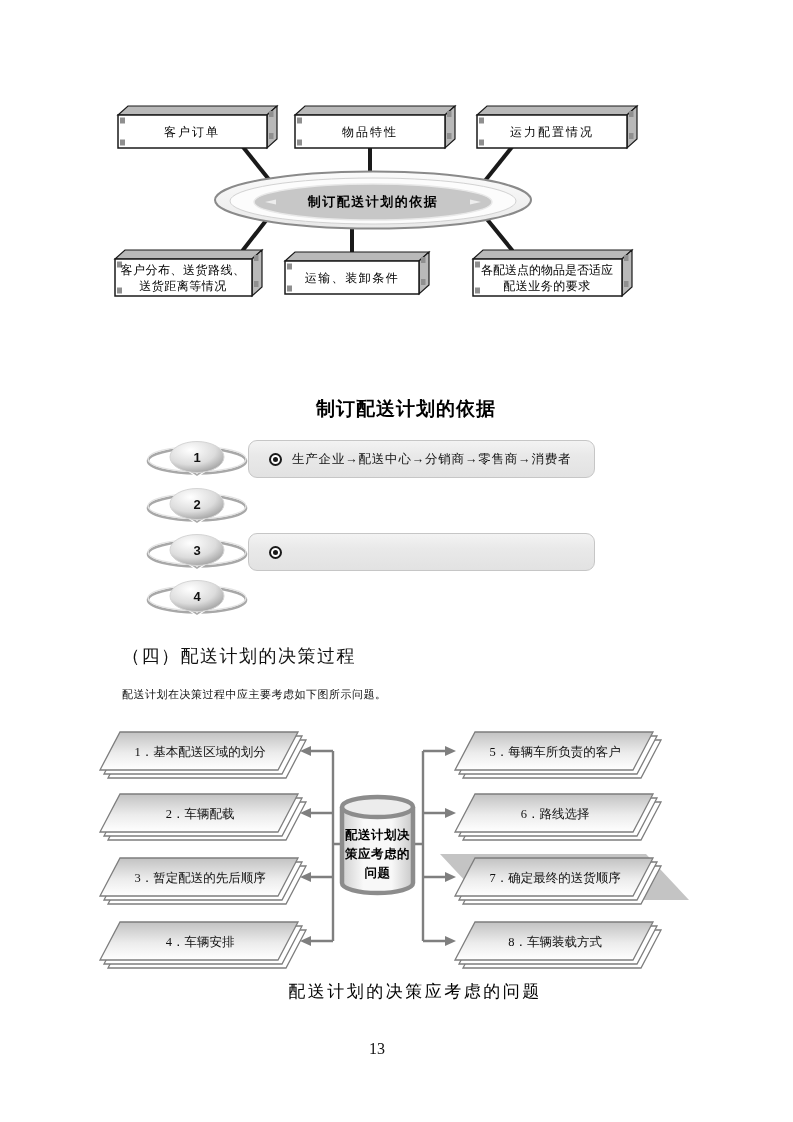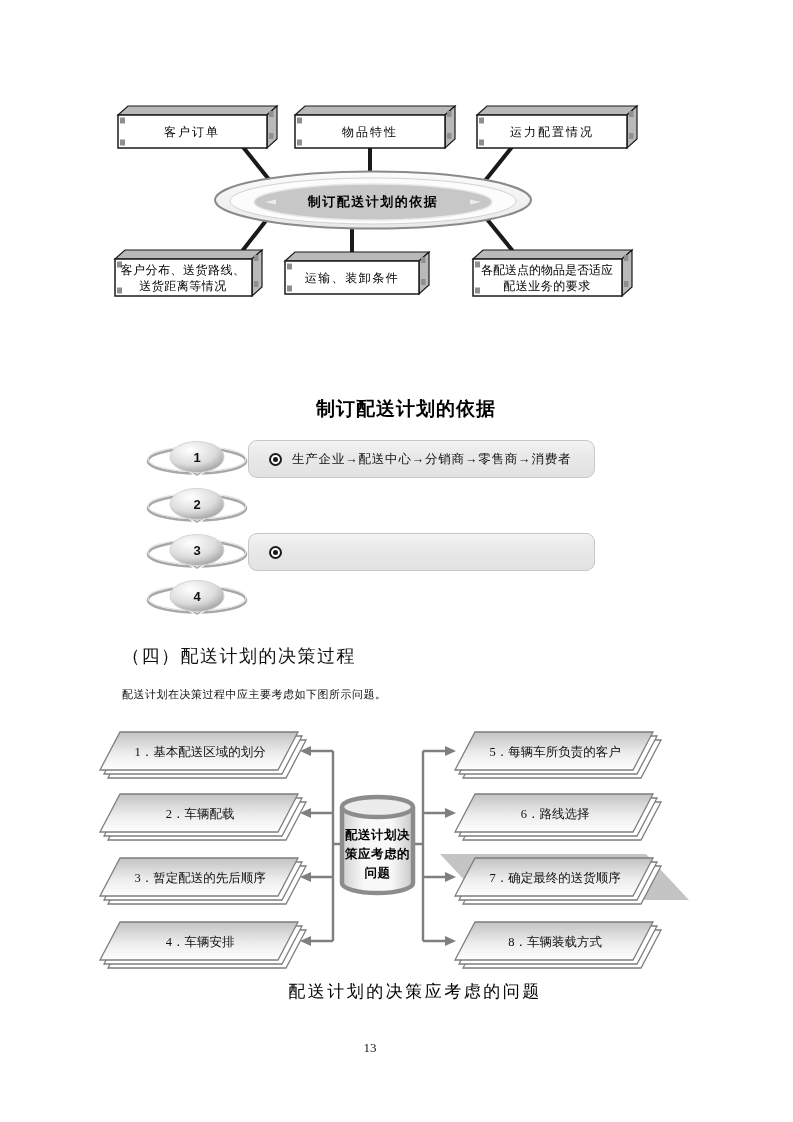--- a/index.html
+++ b/index.html
@@ -31,21 +31,21 @@
   .round-box .txt{font-size:12.5px;letter-spacing:0.8px;white-space:nowrap;}
   
   .body-heading{position:absolute;left:122px;top:644px;font-size:18px;letter-spacing:1.5px;}
   .body-para{position:absolute;left:122px;top:687px;font-size:11px;letter-spacing:0.5px;}
   
   .d2-caption{
     position:absolute;left:90px;top:980px;width:650px;text-align:center;
     font-family:"Liberation Sans","DejaVu Sans",sans-serif;
     font-weight:normal;font-size:17px;letter-spacing:2.5px;color:#000;
   }
-  .page-num{position:absolute;left:9px;top:1040px;width:722px;text-align:center;font-size:13px;}
+  .page-num{position:absolute;left:16px;top:1040px;width:722px;text-align:center;font-size:16px;}
   
   svg{display:block;}
   .svg-serif{font-family:"Liberation Serif","DejaVu Serif",serif;}
   .svg-sans{font-family:"Liberation Sans","DejaVu Sans",sans-serif;}
 </style>
 </head>
 <body>
 
 <div class="page">
 

